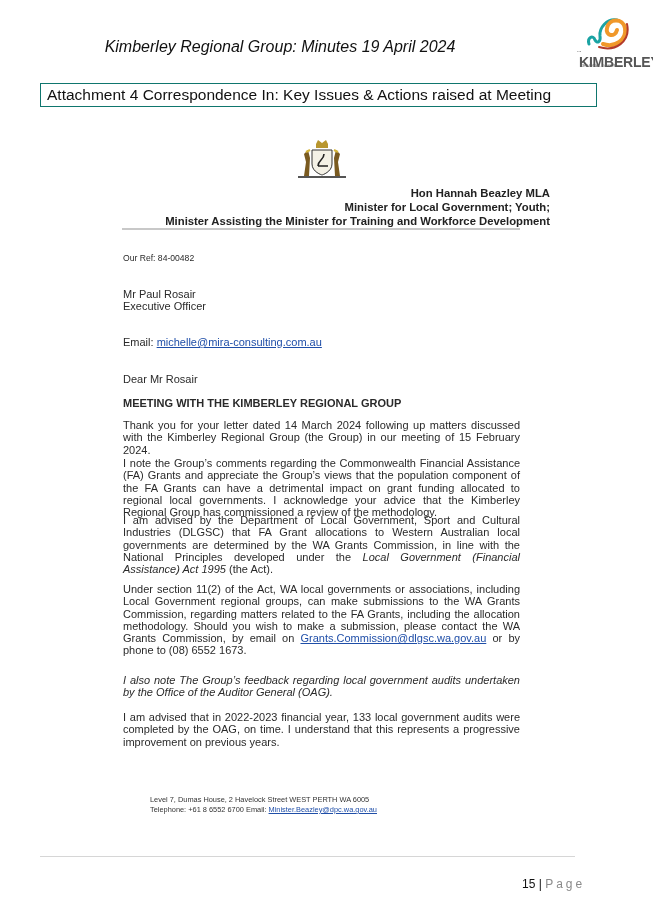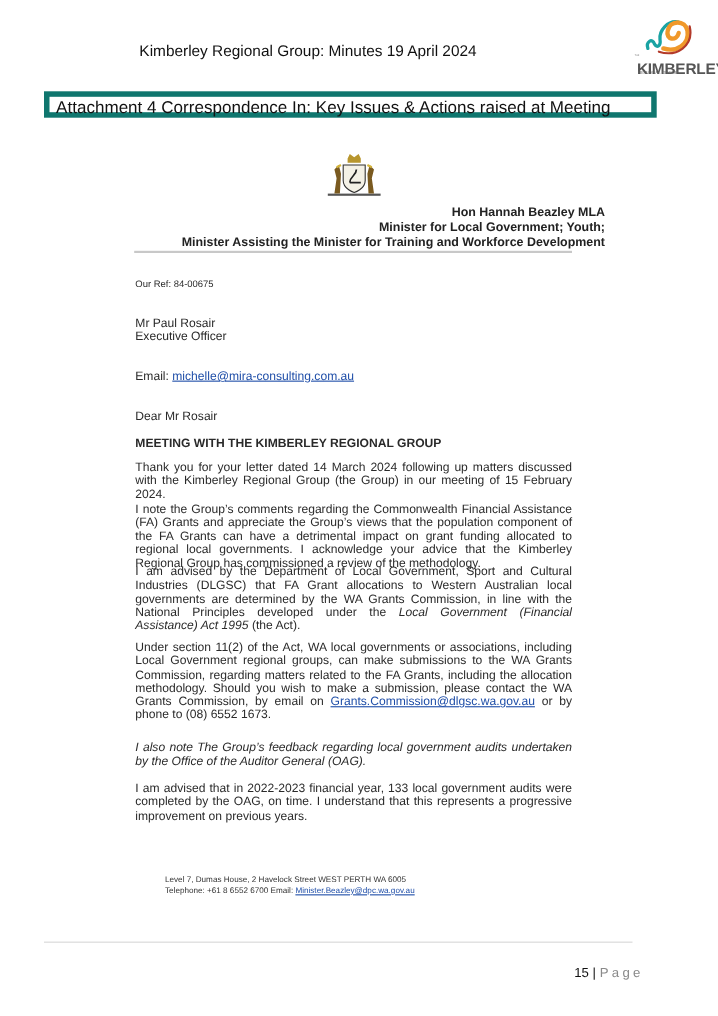--- a/index.html
+++ b/index.html
@@ -1,23 +1,23 @@
 <!DOCTYPE html>
 <html><head>
 <meta charset="utf-8">
 <style>
   html, body { margin: 0; padding: 0; background: #ffffff; }
   body { width: 653px; height: 924px; position: relative; overflow: hidden; font-family: "Liberation Sans", sans-serif; color: #1a1a1a; }
-  .hdr-title { position: absolute; top: 38px; left: 0; width: 560px; text-align: center; font-size: 14px; color: #111; }
+  .hdr-title { position: absolute; top: 38px; left: 0; width: 560px; text-align: center; font-size: 16px; color: #111; font-style: italic; }
   .logo { position: absolute; left: 577px; top: 14px; width: 60px; height: 60px; }
   .logo svg { position: absolute; left: 8px; top: 0; }
   .logo .l1 { position: absolute; left: 0; top: 36px; width: 60px; font-size: 2px; color: #555; }
   .logo .l2 { position: absolute; left: 2px; top: 40px; font-size: 14px; font-weight: bold; color: #555; letter-spacing: -0.2px; }
   .logo .l3 { position: absolute; left: 3px; top: 49px; font-size: 4px; color: #666; letter-spacing: 0; }
-  .attach-box { position: absolute; left: 40px; top: 83px; width: 557px; height: 24px; border: 5px solid #0f766e; box-sizing: border-box; font-size: 15.5px; line-height: 22px; padding-left: 6px; color: #111; white-space: nowrap; }
+  .attach-box { position: absolute; left: 40px; top: 83px; width: 557px; height: 24px; border: 1px solid #0f766e; box-sizing: border-box; font-size: 15.5px; line-height: 22px; padding-left: 6px; color: #111; white-space: nowrap; }
   .crest { position: absolute; left: 296px; top: 140px; width: 52px; height: 40px; }
   .minister { position: absolute; left: 100px; top: 186px; width: 450px; text-align: right; font-weight: bold; font-size: 11.3px; line-height: 14px; color: #222; }
   .sep { position: absolute; left: 122px; top: 228px; width: 398px; height: 2px; background: #c8c8c8; }
   .body { position: absolute; left: 123px; width: 397px; font-size: 11px; color: #2a2a2a; line-height: 12.3px; }
   .just { text-align: justify; text-align-last: left; }
   a.lnk { color: #1f4ea8; text-decoration: underline; }
   .ref { top: 252px; font-size: 8.6px; }
   .addr { top: 288px; }
   .email { top: 336px; }
   .dear { top: 373px; }
@@ -63,21 +63,21 @@
   </svg>
 </div>
 
 <div class="minister">
   <div>Hon Hannah Beazley MLA</div>
   <div>Minister for Local Government; Youth;</div>
   <div>Minister Assisting the Minister for Training and Workforce Development</div>
 </div>
 <div class="sep"></div>
 
-<div class="body ref">Our Ref:  84-00675</div>
+<div class="body ref">Our Ref:  84-00482</div>
 
 <div class="body addr">
   <div>Mr Paul Rosair</div>
   <div>Executive Officer</div>
 </div>
 
 <div class="body email"><span>Email: </span><a class="lnk">michelle@mira-consulting.com.au</a></div>
 
 <div class="body dear">Dear Mr Rosair</div>
 <div class="body subject">MEETING WITH THE KIMBERLEY REGIONAL GROUP</div>

